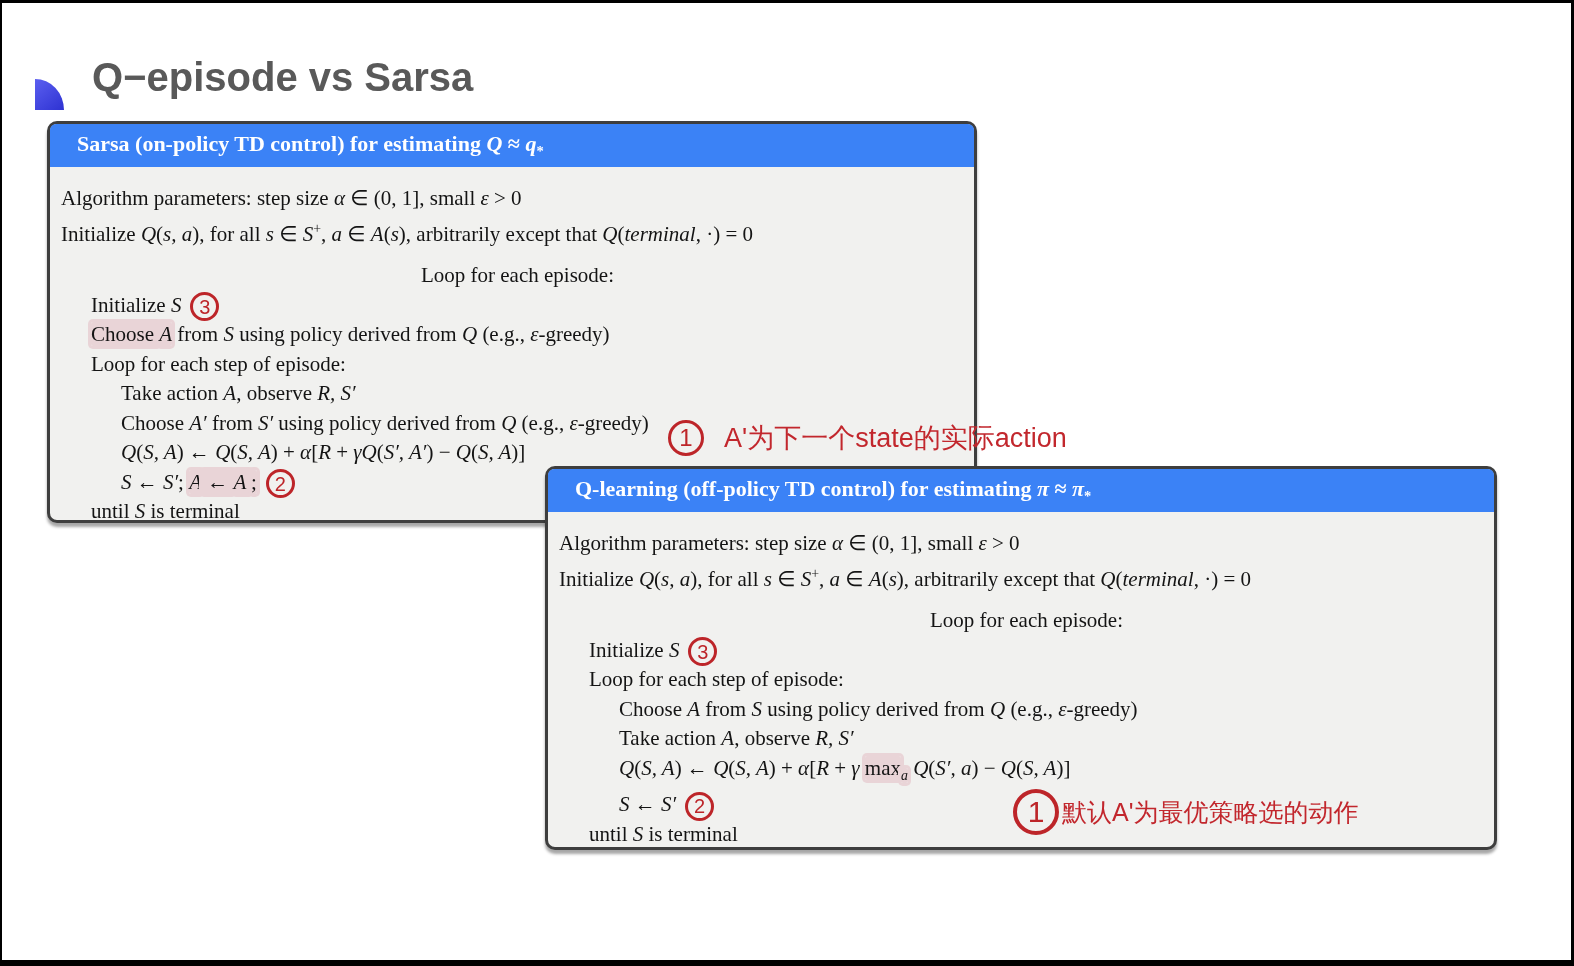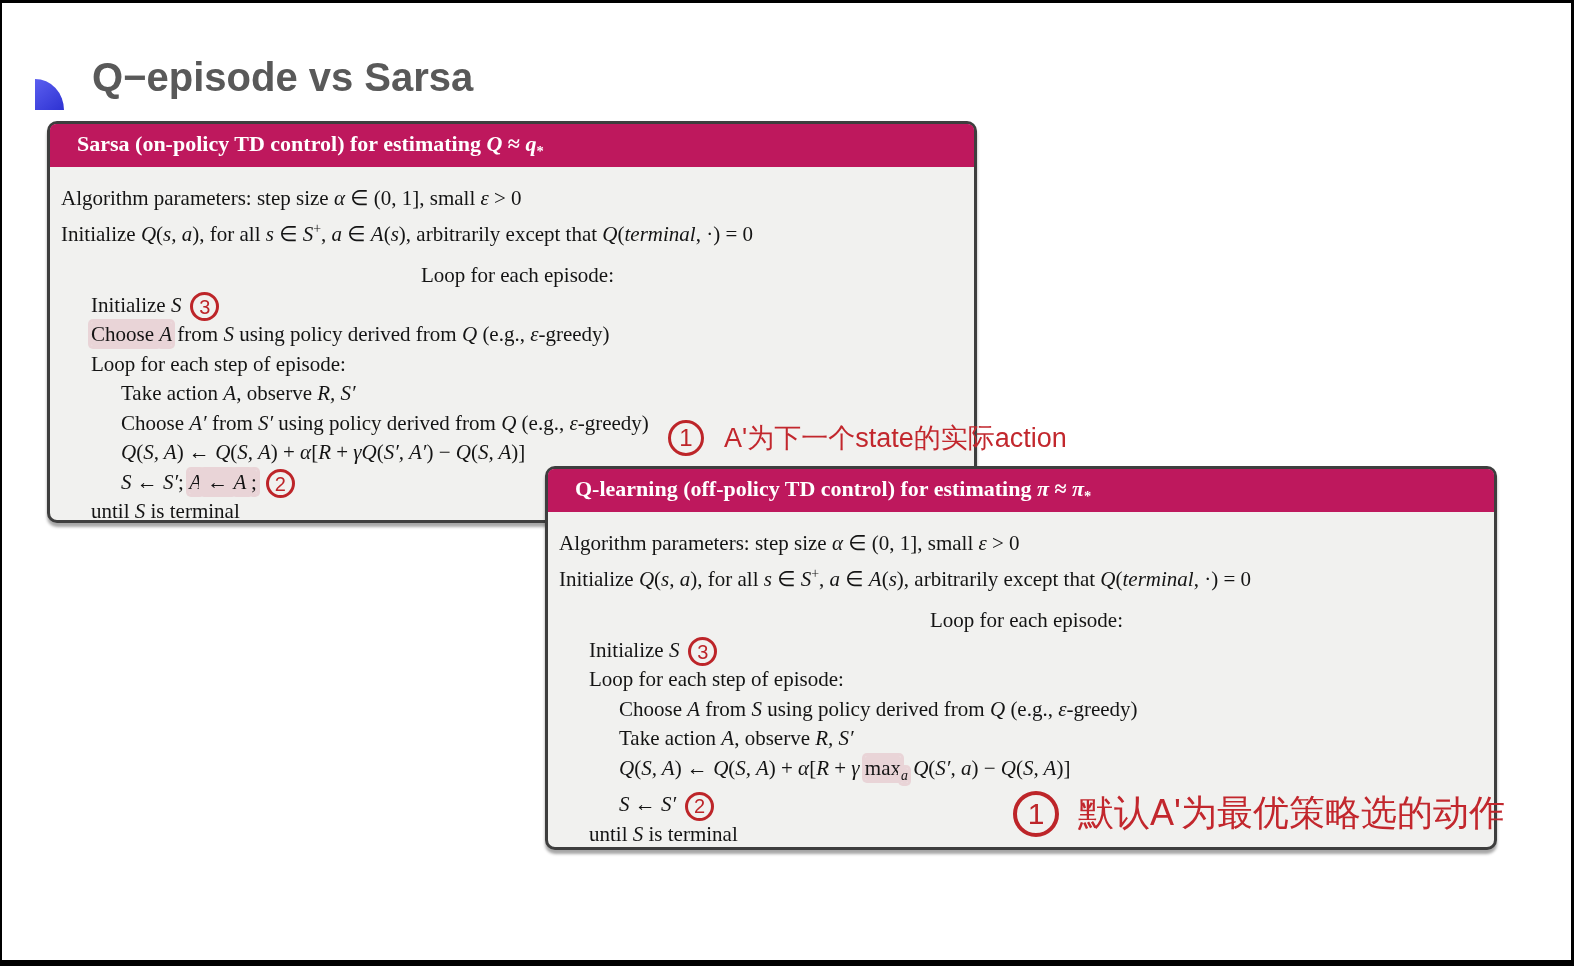--- a/index.html
+++ b/index.html
@@ -19,21 +19,21 @@
     border-radius:0 100% 0 0;
   }
   .algo-box {
     position:absolute; background:#f1f1ef;
     border:3px solid #3e3e3e; border-radius:10px;
     box-shadow:0 4px 3px rgba(0,0,0,0.35);
   }
   #sarsa-box { left:45px; top:118px; width:930px; height:402px; z-index:10; }
   #qlearning-box { left:543px; top:463px; width:952px; height:384px; z-index:20; }
   .algo-header {
-    height:43px; background:#be185d; color:#ffffff;
+    height:43px; background:#3b82f6; color:#ffffff;
     display:flex; align-items:center; padding-left:27px;
     font-family:"Liberation Serif", serif; font-weight:bold; font-size:22px;
     border-radius:6px 6px 0 0; white-space:nowrap;
   }
   .algo-body {
     padding:17px 0 0 11px;
     font-family:"Liberation Serif", serif; font-size:21px;
     line-height:29.5px; color:#141414;
   }
   .algo-line { white-space:nowrap; }
@@ -55,21 +55,21 @@
     position:absolute; display:flex; align-items:center;
     color:#c2272d; font-family:"Liberation Sans", sans-serif;
     z-index:30; white-space:nowrap;
   }
   .note .circ { margin:0; flex:none; }
   #note-sarsa { left:666px; top:417px; }
   #note-sarsa .circ { width:36px; height:36px; font-size:24px; }
   #note-sarsa .note-text { font-size:27px; margin-left:20px; }
   #note-qlearning { left:1011px; top:786px; }
   #note-qlearning .circ { width:46px; height:46px; border-width:4px; font-size:30px; }
-  #note-qlearning .note-text { font-size:36px; margin-left:19px; }
+  #note-qlearning .note-text { font-size:25px; margin-left:3px; }
 </style>
 </head>
 <body>
 
 <div class="slide">
 
   <div class="deco"></div>
 
   <h1 class="slide-title">Q−episode vs Sarsa</h1>
 

